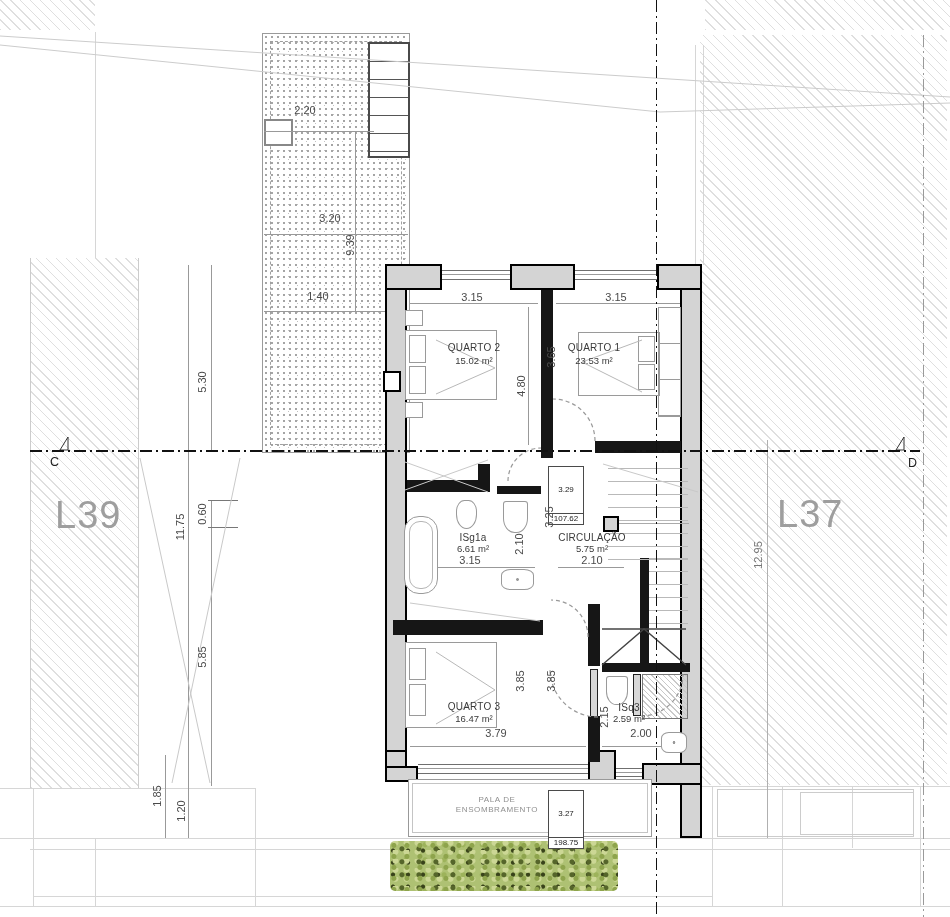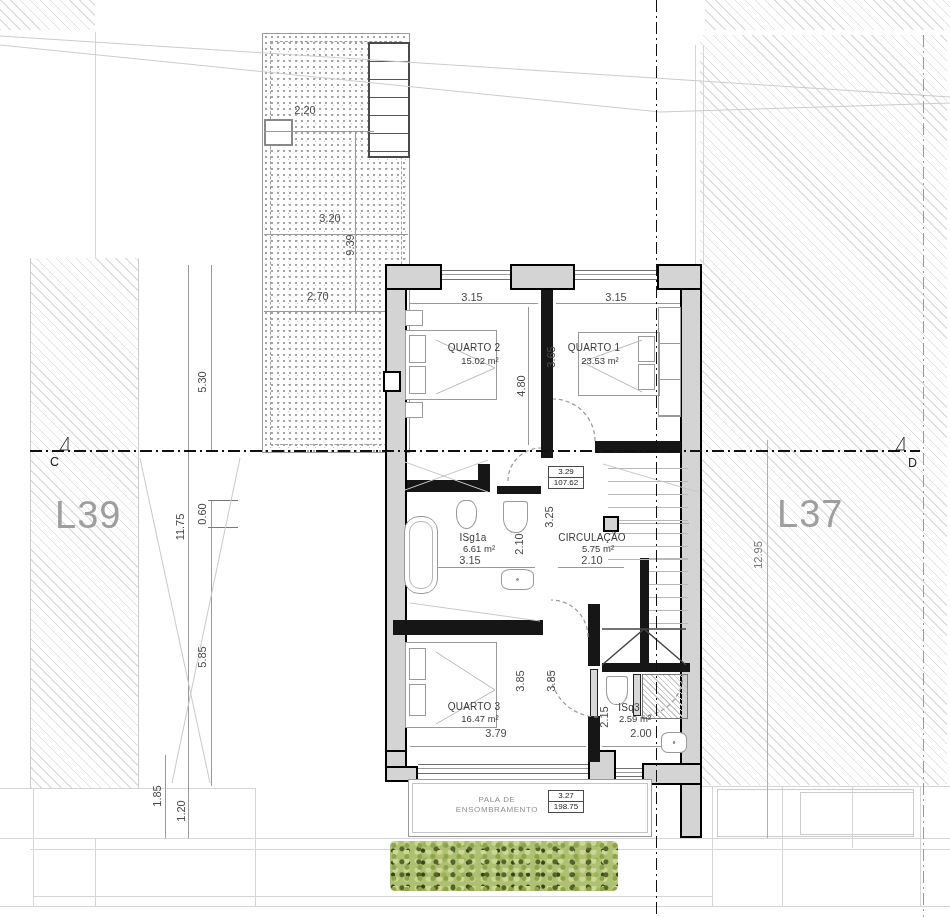--- a/index.html
+++ b/index.html
@@ -38,27 +38,27 @@
   .dv{position:absolute;width:1px;background:#999;}
   
   .ddv{position:absolute;width:1px;background:repeating-linear-gradient(180deg,#111 0 12px,transparent 12px 16px,#111 16px 18px,transparent 18px 22px);}
   .ddh{position:absolute;height:1.5px;background:repeating-linear-gradient(90deg,#111 0 12px,transparent 12px 16px,#111 16px 18px,transparent 18px 22px);}
   .ddv.gray{background:repeating-linear-gradient(180deg,#9a9a9a 0 12px,transparent 12px 16px,#9a9a9a 16px 18px,transparent 18px 22px);}
   
   .t{position:absolute;font-size:11px;color:#4a4a4a;white-space:nowrap;}
   .tc{transform:translateX(-50%);}
   .tv{transform:translate(-50%,-50%) rotate(-90deg);}
   .rn{font-size:10px;color:#3a3a3a;letter-spacing:.2px;}
-  .ra{font-size:9.5px;color:#3a3a3a;margin-left:6px;}
+  .ra{font-size:9.5px;color:#3a3a3a;}
   .lot{position:absolute;font-size:38px;color:#9e9e9e;letter-spacing:1px;}
   .sec{position:absolute;font-size:12.5px;color:#222;}
   .pala-t{font-size:8px;color:#8f8f8f;letter-spacing:.6px;}
   .elev{position:absolute;width:34px;border:1px solid #4a4a4a;background:#fff;text-align:center;
         font-size:8px;color:#222;}
-  .elev div{line-height:10px;}
+  .elev div{line-height:10px;margin-top:18px;}
   .elev div+div{border-top:1px solid #4a4a4a;}
   .hedge{position:absolute;border-radius:5px;background-color:#aec173;
     background-image:
       radial-gradient(circle at 30% 40%,#8ea44c 2px,transparent 3px),
       radial-gradient(circle at 70% 60%,#55652a 2px,transparent 3px),
       radial-gradient(circle at 50% 20%,#ccd795 2.5px,transparent 3.5px),
       radial-gradient(circle at 20% 80%,#39431a 1.6px,transparent 2.6px),
       radial-gradient(circle at 85% 25%,#9db35b 2px,transparent 3px);
     background-size:13px 11px,17px 13px,11px 9px,15px 12px,19px 15px;}
   .pav{position:absolute;border:1px solid #ccc;box-sizing:border-box;}
@@ -251,21 +251,21 @@
   <span class="t tc rn" style="left:474px;top:701px">QUARTO 3</span>
   <span class="t tc ra" style="left:474px;top:713px">16.47 m²</span>
   <span class="t tc rn" style="left:629px;top:702px">ISq3</span>
   <span class="t tc ra" style="left:629px;top:713px">2.59 m²</span>
   <span class="t tc pala-t" style="left:497px;top:795px">PALA DE</span>
   <span class="t tc pala-t" style="left:497px;top:805px">ENSOMBRAMENTO</span>
 
   <span class="t tc" style="left:305px;top:104px">2.20</span>
   <span class="t tc" style="left:330px;top:212px">3.20</span>
   <span class="t tv" style="left:350px;top:245px">9.39</span>
-  <span class="t tc" style="left:318px;top:290px">2.70</span>
+  <span class="t tc" style="left:318px;top:290px">1.40</span>
   <span class="t tv" style="left:202px;top:382px">5.30</span>
   <span class="t tv" style="left:180px;top:527px">11.75</span>
   <span class="t tv" style="left:202px;top:514px">0.60</span>
   <span class="t tv" style="left:202px;top:657px">5.85</span>
   <span class="t tv" style="left:157px;top:796px">1.85</span>
   <span class="t tv" style="left:181px;top:811px">1.20</span>
   <span class="t tv" style="left:758px;top:555px;color:#777">12.95</span>
   <span class="t tc" style="left:472px;top:291px">3.15</span>
   <span class="t tc" style="left:616px;top:291px">3.15</span>
   <span class="t tv" style="left:521px;top:386px">4.80</span>

